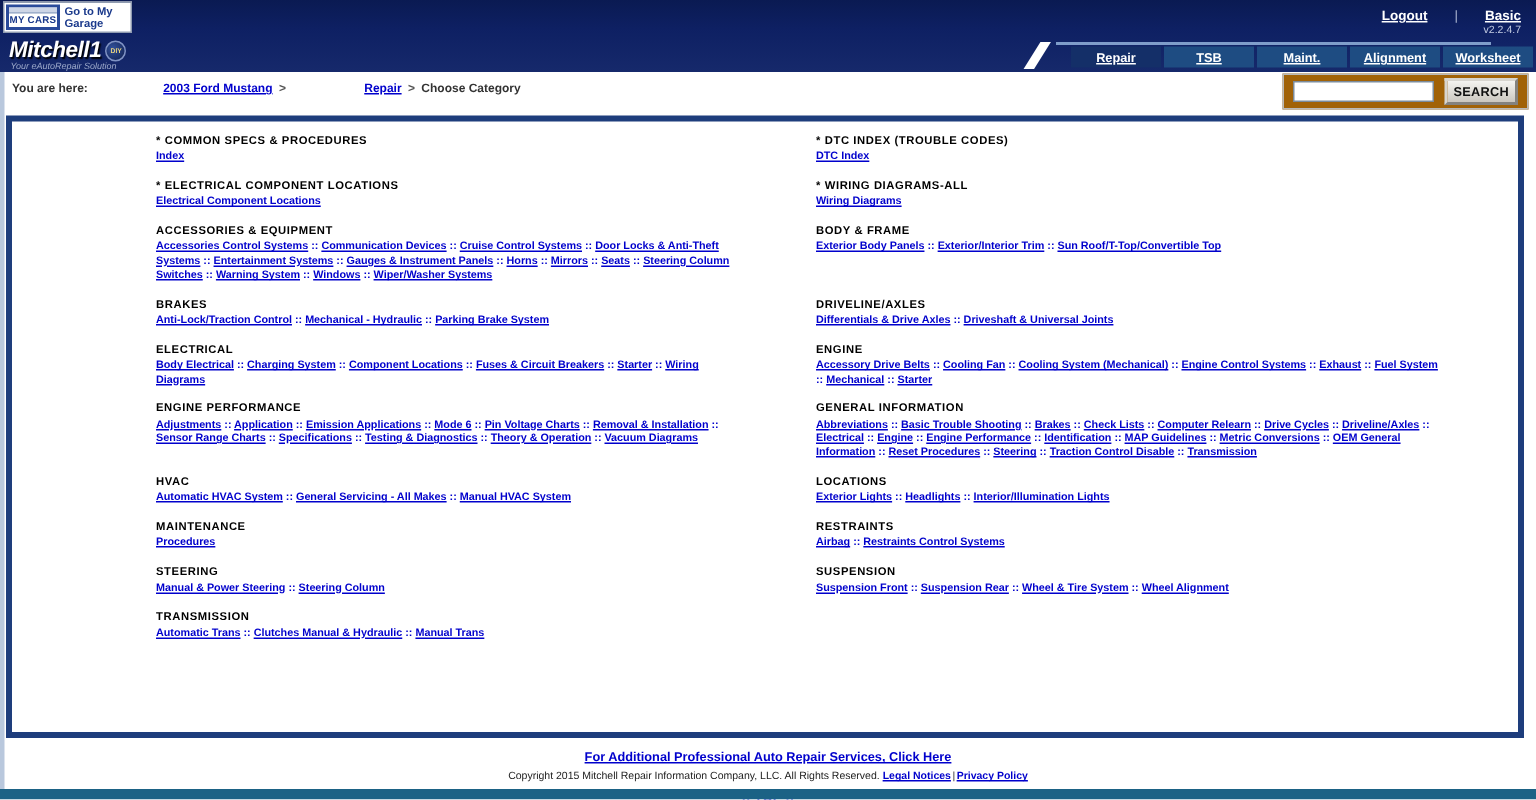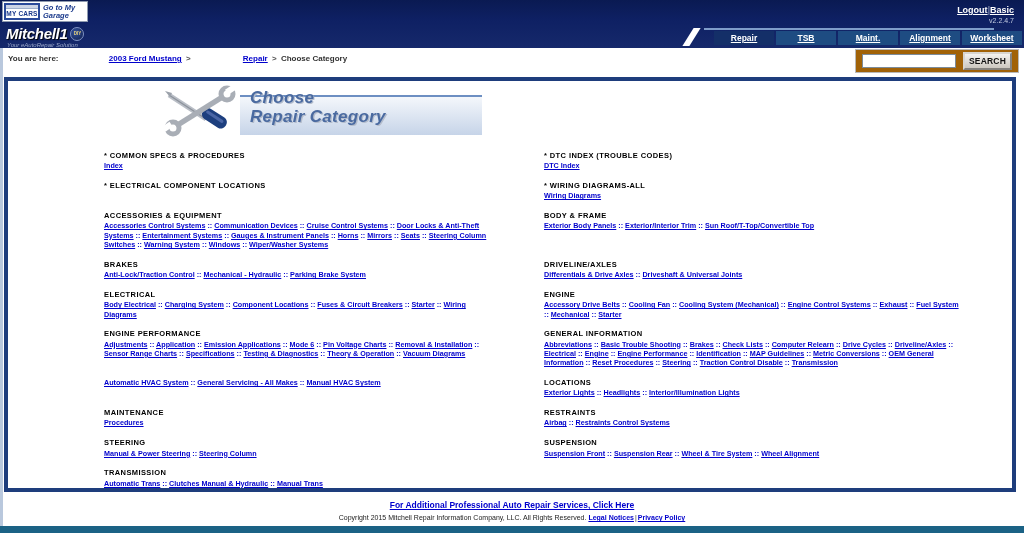--- a/index.html
+++ b/index.html
@@ -18,23 +18,23 @@
     background: linear-gradient(180deg,#0a1a52 0%, #0e2063 40%, #16296b 100%);
   }
   .mycars {
     position: absolute; left: 2px; top: 1px; height: 21px;
     background: #fff; border: 1px solid #8f9bb0;
     display: flex; align-items: center; gap: 3px; padding: 1px 4px 1px 1px;
   }
   .plate { width: 36px; height: 17px; border: 2px solid #2a4a9a; background: #fff; display: flex; flex-direction: column; }
   .plate-strip { height: 4px; background: #cdd5e6; border-bottom: 1px solid #9fb0cc; }
   .plate-label { font-size: 6.5px; font-weight: bold; color: #1b3a8c; text-align: center; line-height: 9px; letter-spacing: .2px; }
-  .mycars-caption { font-size: 7.5px; font-weight: bold; font-style: italic; color: #1b3a8c; line-height: 8px; width: 40px; }
-
-  .session { position: absolute; right: 10px; top: 5px; font-size: 9px; font-weight: bold; color: #fff; display: flex; gap: 0; align-items: center; }
+  .mycars-caption { font-size: 7.5px; font-weight: bold; color: #1b3a8c; line-height: 8px; width: 40px; }
+
+  .session { position: absolute; right: 10px; top: 5px; font-size: 9px; font-weight: bold; color: #fff; display: flex; gap: 18px; align-items: center; }
   .session a { color: #fff; text-decoration: underline; }
   .session .pipe { color: #aab4d0; font-weight: normal; }
   .version { position: absolute; right: 10px; top: 17px; font-size: 7px; color: #c3cce2; }
 
   .brand { position: absolute; left: 6px; top: 25px; color: #fff; }
   .brand-row { display: flex; align-items: center; gap: 3px; }
   .brand-name { font-size: 15px; font-weight: bold; font-style: italic; letter-spacing: -.3px; text-shadow: 1px 1px 1px #000; }
   .brand-badge {
     width: 14px; height: 14px; border-radius: 50%;
     background: radial-gradient(circle at 35% 35%, #31509a, #101f4e);
@@ -158,53 +158,33 @@
   <span>Choose Category</span>
 </div>
 
 <div class="search-panel">
   <input class="search-input" type="text" value="" style="">
   <button class="search-btn">SEARCH</button>
 </div>
 
 <div class="main-box">
 
-  <div class="cat-header">
-    <svg class="tools-icon" width="78" height="54" viewBox="0 0 78 54">
-
-      <line x1="9" y1="11" x2="46" y2="35" stroke="#b9bec6" stroke-width="4.5"></line>
-      <line x1="9" y1="11" x2="46" y2="35" stroke="#8d939c" stroke-width="1.4"></line>
-      <polygon points="5,7 12,9 10,13" fill="#9ba1aa"></polygon>
-      <rect x="41" y="28" width="27" height="12" rx="5.5" fill="#1d3f7e" transform="rotate(33 54 34)"></rect>
-      <rect x="44" y="31" width="20" height="3" rx="1.5" fill="#4a66a6" transform="rotate(33 54 34)"></rect>
-
-      <line x1="16" y1="42" x2="64" y2="12" stroke="#a9aeb6" stroke-width="5.5"></line>
-      <circle cx="13" cy="44" r="6" fill="none" stroke="#a9aeb6" stroke-width="5"></circle>
-      <rect x="3" y="40" width="9" height="6" fill="#ffffff" transform="rotate(-34 7 43)"></rect>
-      <circle cx="67" cy="10" r="6" fill="none" stroke="#a9aeb6" stroke-width="5"></circle>
-      <rect x="66" y="3" width="9" height="6" fill="#ffffff" transform="rotate(-34 70 6)"></rect>
-    </svg>
-    <div class="title-banner"></div>
-    <div class="page-title">
-      <div>Choose</div>
-      <div>Repair Category</div>
-    </div>
-  </div>
 
   <div class="columns" id="columns">
       <div class="cat-section">
         <div class="cat-title">* COMMON SPECS &amp; PROCEDURES</div>
         <div class="cat-links"><a class="cat-link">Index</a></div>
       </div>
       <div class="cat-section">
         <div class="cat-title">* DTC INDEX (TROUBLE CODES)</div>
         <div class="cat-links"><a class="cat-link">DTC Index</a></div>
       </div>
       <div class="cat-section">
         <div class="cat-title">* ELECTRICAL COMPONENT LOCATIONS</div>
+        <div class="cat-links"><a class="cat-link">Electrical Component Locations</a></div>
       </div>
       <div class="cat-section">
         <div class="cat-title">* WIRING DIAGRAMS-ALL</div>
         <div class="cat-links"><a class="cat-link">Wiring Diagrams</a></div>
       </div>
       <div class="cat-section">
         <div class="cat-title">ACCESSORIES &amp; EQUIPMENT</div>
         <div class="cat-links"><a class="cat-link">Accessories Control Systems</a><span class="sep"> :: </span><a class="cat-link">Communication Devices</a><span class="sep"> :: </span><a class="cat-link">Cruise Control Systems</a><span class="sep"> :: </span><a class="cat-link">Door Locks &amp; Anti-Theft Systems</a><span class="sep"> :: </span><a class="cat-link">Entertainment Systems</a><span class="sep"> :: </span><a class="cat-link">Gauges &amp; Instrument Panels</a><span class="sep"> :: </span><a class="cat-link">Horns</a><span class="sep"> :: </span><a class="cat-link">Mirrors</a><span class="sep"> :: </span><a class="cat-link">Seats</a><span class="sep"> :: </span><a class="cat-link">Steering Column Switches</a><span class="sep"> :: </span><a class="cat-link">Warning System</a><span class="sep"> :: </span><a class="cat-link">Windows</a><span class="sep"> :: </span><a class="cat-link">Wiper/Washer Systems</a></div>
       </div>
       <div class="cat-section">
@@ -229,20 +209,21 @@
       </div>
       <div class="cat-section">
         <div class="cat-title">ENGINE PERFORMANCE</div>
         <div class="cat-links"><a class="cat-link">Adjustments</a><span class="sep"> :: </span><a class="cat-link">Application</a><span class="sep"> :: </span><a class="cat-link">Emission Applications</a><span class="sep"> :: </span><a class="cat-link">Mode 6</a><span class="sep"> :: </span><a class="cat-link">Pin Voltage Charts</a><span class="sep"> :: </span><a class="cat-link">Removal &amp; Installation</a><span class="sep"> :: </span><a class="cat-link">Sensor Range Charts</a><span class="sep"> :: </span><a class="cat-link">Specifications</a><span class="sep"> :: </span><a class="cat-link">Testing &amp; Diagnostics</a><span class="sep"> :: </span><a class="cat-link">Theory &amp; Operation</a><span class="sep"> :: </span><a class="cat-link">Vacuum Diagrams</a></div>
       </div>
       <div class="cat-section">
         <div class="cat-title">GENERAL INFORMATION</div>
         <div class="cat-links"><a class="cat-link">Abbreviations</a><span class="sep"> :: </span><a class="cat-link">Basic Trouble Shooting</a><span class="sep"> :: </span><a class="cat-link">Brakes</a><span class="sep"> :: </span><a class="cat-link">Check Lists</a><span class="sep"> :: </span><a class="cat-link">Computer Relearn</a><span class="sep"> :: </span><a class="cat-link">Drive Cycles</a><span class="sep"> :: </span><a class="cat-link">Driveline/Axles</a><span class="sep"> :: </span><a class="cat-link">Electrical</a><span class="sep"> :: </span><a class="cat-link">Engine</a><span class="sep"> :: </span><a class="cat-link">Engine Performance</a><span class="sep"> :: </span><a class="cat-link">Identification</a><span class="sep"> :: </span><a class="cat-link">MAP Guidelines</a><span class="sep"> :: </span><a class="cat-link">Metric Conversions</a><span class="sep"> :: </span><a class="cat-link">OEM General Information</a><span class="sep"> :: </span><a class="cat-link">Reset Procedures</a><span class="sep"> :: </span><a class="cat-link">Steering</a><span class="sep"> :: </span><a class="cat-link">Traction Control Disable</a><span class="sep"> :: </span><a class="cat-link">Transmission</a></div>
       </div>
       <div class="cat-section">
+        <div class="cat-title">HVAC</div>
         <div class="cat-links"><a class="cat-link">Automatic HVAC System</a><span class="sep"> :: </span><a class="cat-link">General Servicing - All Makes</a><span class="sep"> :: </span><a class="cat-link">Manual HVAC System</a></div>
       </div>
       <div class="cat-section">
         <div class="cat-title">LOCATIONS</div>
         <div class="cat-links"><a class="cat-link">Exterior Lights</a><span class="sep"> :: </span><a class="cat-link">Headlights</a><span class="sep"> :: </span><a class="cat-link">Interior/Illumination Lights</a></div>
       </div>
       <div class="cat-section">
         <div class="cat-title">MAINTENANCE</div>
         <div class="cat-links"><a class="cat-link">Procedures</a></div>
       </div>

